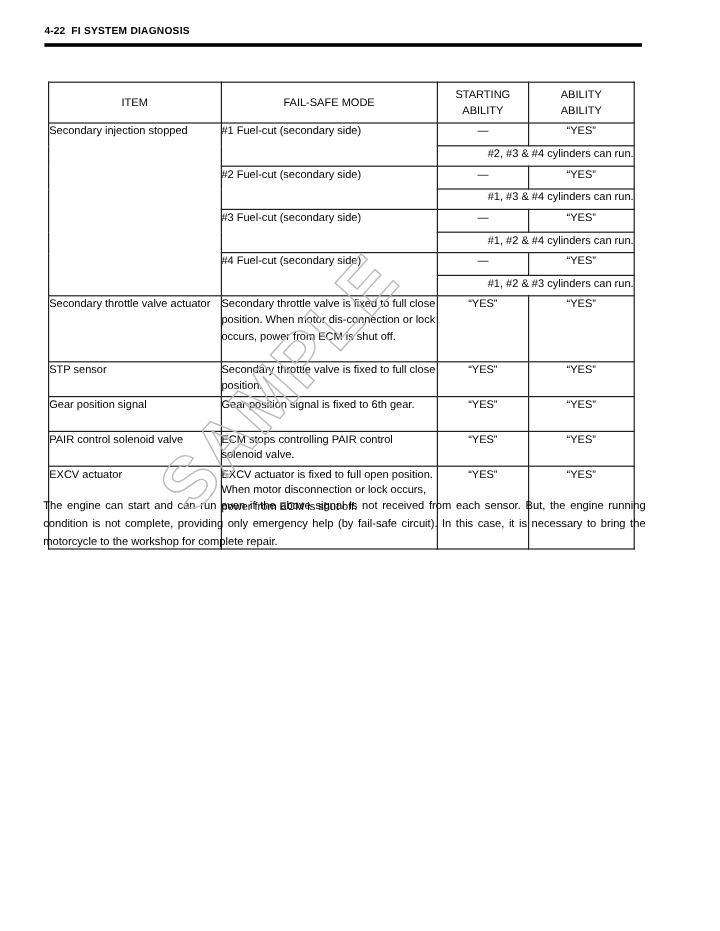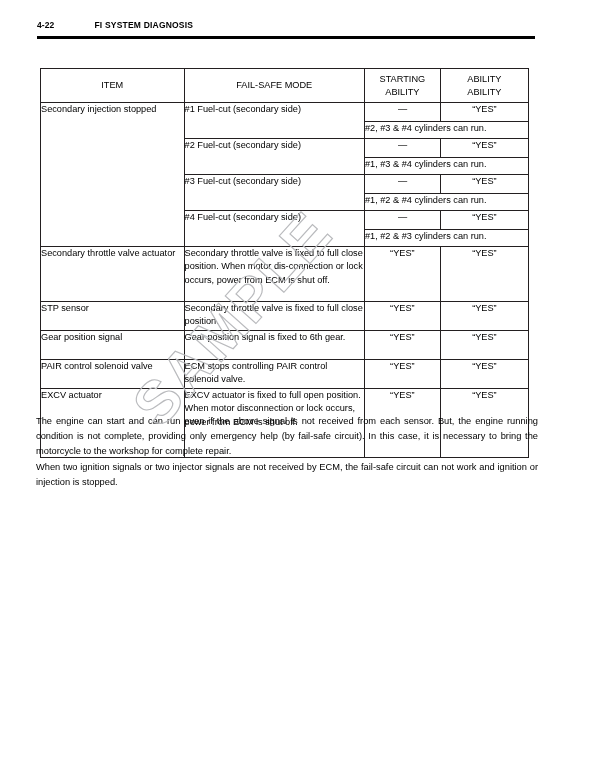--- a/index.html
+++ b/index.html
@@ -17,21 +17,20 @@
   }
 
   
   .page-header {
     position: absolute;
     left: 37px;
     top: 20px;
     width: 498px;
     display: flex;
     align-items: flex-start;
-    gap: 35px;
   }
   .page-num {
     font-size: 8.5px;
     font-weight: bold;
     letter-spacing: 0.1px;
   }
   .page-title {
     font-size: 8.5px;
     font-weight: bold;
     margin-left: 5px;
@@ -76,21 +75,21 @@
     line-height: 12.5px;
   }
   .cell-pad-l {
     padding: 3px 3px 3px 5px;
   }
   .cell-ctr {
     text-align: center;
     vertical-align: middle;
   }
   .cell-span {
-    text-align: left;
+    text-align: right;
     vertical-align: middle;
     height: 16px;
     line-height: 13px;
   }
   .r-single { height: 18px; }
   .r-two    { height: 28px; }
   .r-four   { height: 54px; }
   .r-five   { height: 68px; }
 
   .dash {
@@ -248,14 +247,13 @@
       <td class="cell-pad-l r-five">EXCV actuator is fixed to full open position. When motor disconnection or lock occurs, power from ECM is shut off.</td>
       <td class="cell-ctr r-five">“YES”</td>
       <td class="cell-ctr r-five">“YES”</td>
     </tr>
 
   </tbody>
 </table>
 
 <div class="notes">
   <p>The engine can start and can run even if the above signal is not received from each sensor. But, the engine running condition is not complete, providing only emergency help (by fail-safe circuit). In this case, it is necessary to bring the motorcycle to the workshop for complete repair.</p>
-  <p>When two ignition signals or two injector signals are not received by ECM, the fail-safe circuit can not work and ignition or injection is stopped.</p>
 </div>
 
 </body></html>

